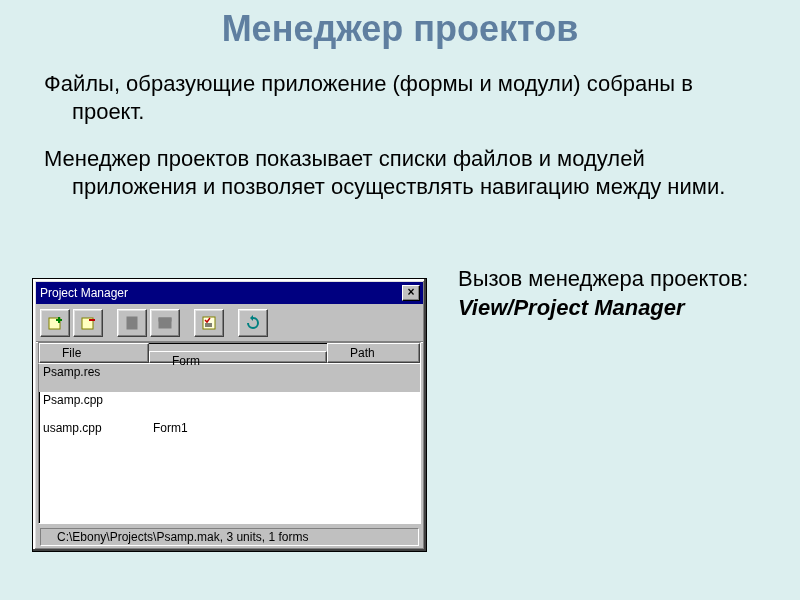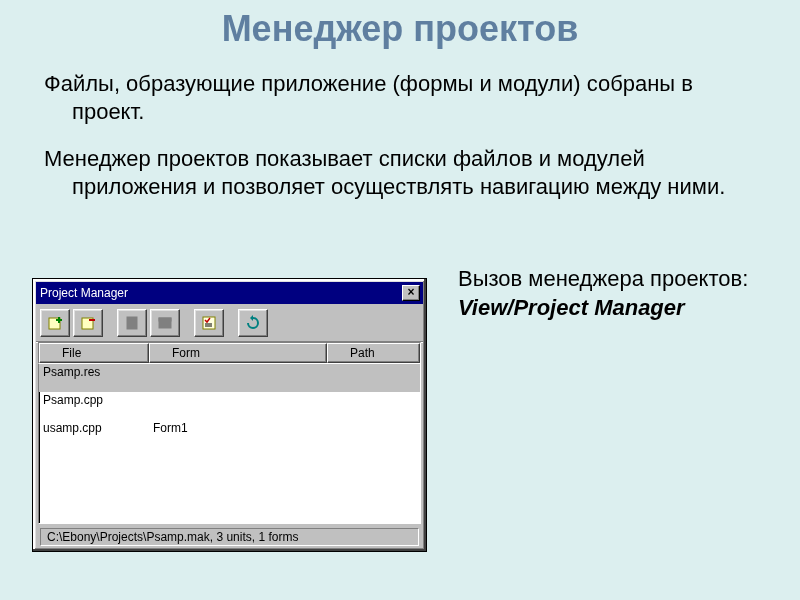--- a/index.html
+++ b/index.html
@@ -120,21 +120,21 @@
     border-top: 1px solid #fff;
     border-left: 1px solid #fff;
     border-right: 1px solid #404040;
     border-bottom: 1px solid #404040;
     box-shadow: inset -1px -1px 0 #808080;
     font-family: "MS Sans Serif", Tahoma, sans-serif;
     font-size: 12px;
     padding: 2px 22px;
   }
   .col-file { width: 110px; }
-  .col-form { width: 178px; }
+  .col-form { width: 178px; margin-top: 8px; }
   .col-path { flex: 1; }
 
   .file-list {
     background: #fff;
     height: 160px;
     margin: 0 2px;
     border-left: 1px solid #808080;
     border-top: none;
     border-right: 1px solid #fff;
     border-bottom: 1px solid #fff;
@@ -164,21 +164,21 @@
   }
   .status-panel {
     height: 18px;
     background: #c0c0c0;
     border-top: 1px solid #808080;
     border-left: 1px solid #808080;
     border-right: 1px solid #fff;
     border-bottom: 1px solid #fff;
     font-family: "MS Sans Serif", Tahoma, sans-serif;
     font-size: 12px;
-    padding: 1px 6px;
+    padding: 1px 16px;
     flex: 1;
   }
 </style>
 </head>
 <body>
 
 <div class="slide-title">Менеджер проектов</div>
 
 <p class="body-text">Файлы, образующие приложение (формы и модули) собраны в проект.</p>
 <p class="body-text">Менеджер проектов показывает списки файлов и модулей приложения и позволяет осуществлять навигацию между ними.</p>

